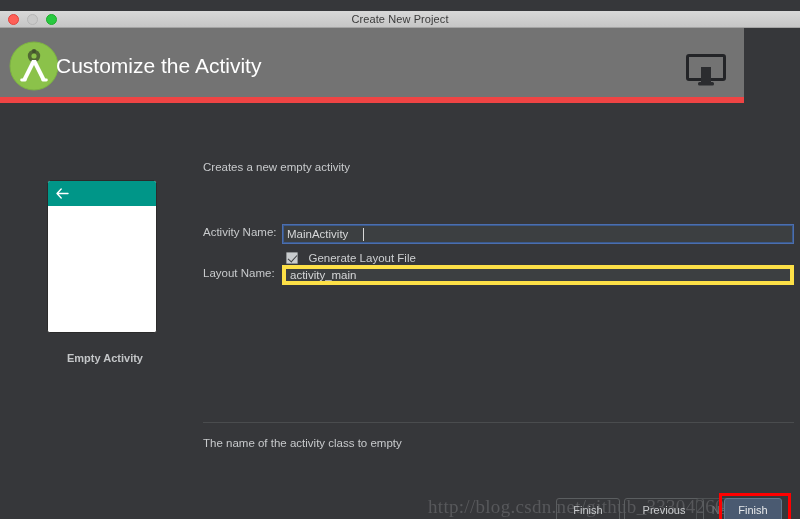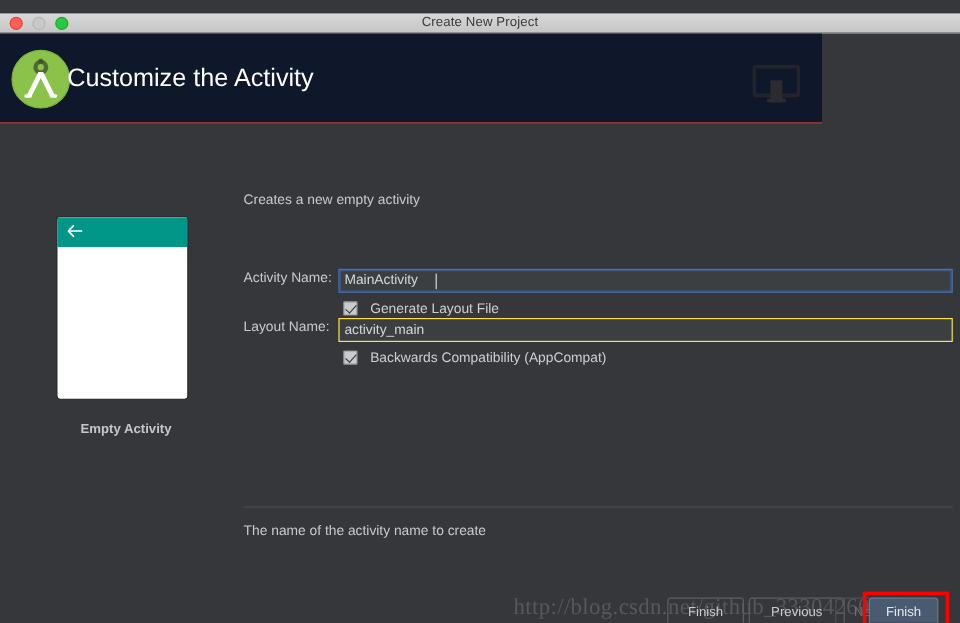--- a/index.html
+++ b/index.html
@@ -35,23 +35,23 @@
   .titlebar-title {
     position: absolute; left: 0; right: 0; top: 2px;
     text-align: center;
     font-size: 11px; color: #3a3a3a;
     letter-spacing: .1px;
   }
 
   
   .wiz-header {
     position: absolute; top: 17px; left: 0;
-    width: 685px; height: 75px;
-    background: #0f172a;
-    border-bottom: 1px solid #ef4444;
+    width: 744px; height: 75px;
+    background: #737373;
+    border-bottom: 6px solid #ef4444;
     display: flex; align-items: center;
   }
   .logo-wrap {
     position: absolute; left: 8px; top: 12px;
     width: 52px; height: 52px;
   }
   .hdr-title {
     position: absolute; left: 56px; top: 38px;
     transform: translateY(-50%);
     font-size: 21px; color: #ffffff;
@@ -113,21 +113,21 @@
     text-align: left;
   }
   .field {
     position: absolute; left: 79px;
     width: 512px; height: 20px;
     background: #3c3f41;
     color: #d6d7d8;
     font-size: 11.5px;
     font-family: "Liberation Sans", sans-serif;
     padding: 0 4px;
-    border: 1px solid #fde047;
+    border: 4px solid #fde047;
     outline: none;
     line-height: 18px;
   }
   .field.focused {
     border: 1px solid #4b6eaf;
     box-shadow: 0 0 0 1px #3b5a8c inset;
   }
   .caret {
     position: absolute;
     width: 1px; height: 13px;
@@ -280,27 +280,23 @@
       <div class="check-row" style="top:145px;">
         <span class="cb"></span>
         <span class="cb-label">Generate Layout File</span>
       </div>
 
       <div class="row" style="top:162px;">
         <div class="row-label">Layout Name:</div>
         <input class="field" type="text" value="activity_main" style="">
       </div>
 
-      <div class="check-row" style="top:186px;">
-        <span class="cb"></span>
-        <span class="cb-label">Backwards Compatibility (AppCompat)</span>
-      </div>
 
       <div class="divider"></div>
-      <div class="hint">The name of the activity name to create</div>
+      <div class="hint">The name of the activity class to empty</div>
     </div>
   </div>
 
   <div class="watermark">http://blog.csdn.net/github_33304260</div>
 
   <div class="btnbar">
     <button class="btn btn-cancel">Finish</button>
     <button class="btn btn-previous">Previous</button>
     <button class="btn btn-next">Next</button>
     <button class="btn btn-finish">Finish</button>

